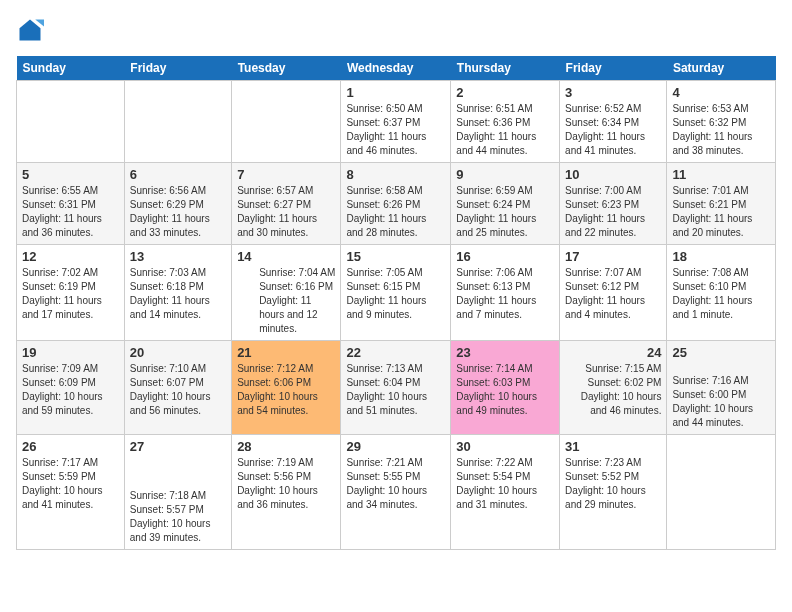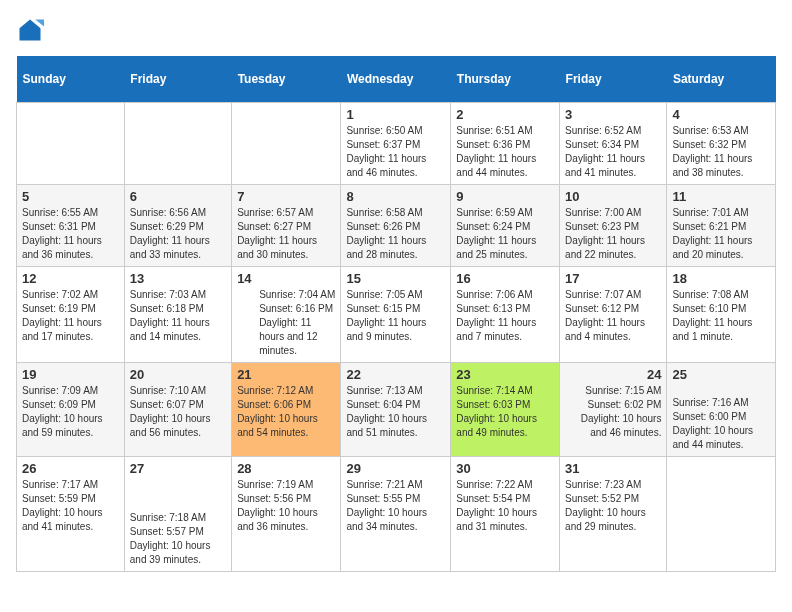--- a/index.html
+++ b/index.html
@@ -52,21 +52,21 @@
     }
     .calendar {
       width: 100%;
       border-collapse: collapse;
       font-size: 11px;
     }
     .calendar th {
       background: #1a6fba;
       color: #fff;
       text-align: left;
-      padding: 16px 6px;
+      padding: 5px 6px;
       font-size: 12px;
       font-weight: bold;
     }
     .calendar td {
       border: 1px solid #ccc;
       vertical-align: top;
       padding: 4px 5px;
       width: 113px;
       min-height: 80px;
       background: #fff;
@@ -261,21 +261,21 @@
             <div class="day-info" style="white-space: pre-line;">Sunrise: 7:12 AM
 Sunset: 6:06 PM
 Daylight: 10 hours and 54 minutes.</div>
           </td>
           <td style="background: rgb(245, 245, 245);">
             <span class="day-number">22</span>
             <div class="day-info" style="white-space: pre-line;">Sunrise: 7:13 AM
 Sunset: 6:04 PM
 Daylight: 10 hours and 51 minutes.</div>
           </td>
-          <td style="background: #bef264; margin-left: 20px;">
+          <td style="background: #f9a8d4; margin-left: 20px;">
             <span class="day-number">23</span>
             <div class="day-info" style="white-space: pre-line;">Sunrise: 7:14 AM
 Sunset: 6:03 PM
 Daylight: 10 hours and 49 minutes.</div>
           </td>
           <td style="background: rgb(245, 245, 245); text-align: right;">
             <span class="day-number">24</span>
             <div class="day-info" style="white-space: pre-line;">Sunrise: 7:15 AM
 Sunset: 6:02 PM
 Daylight: 10 hours and 46 minutes.</div>

